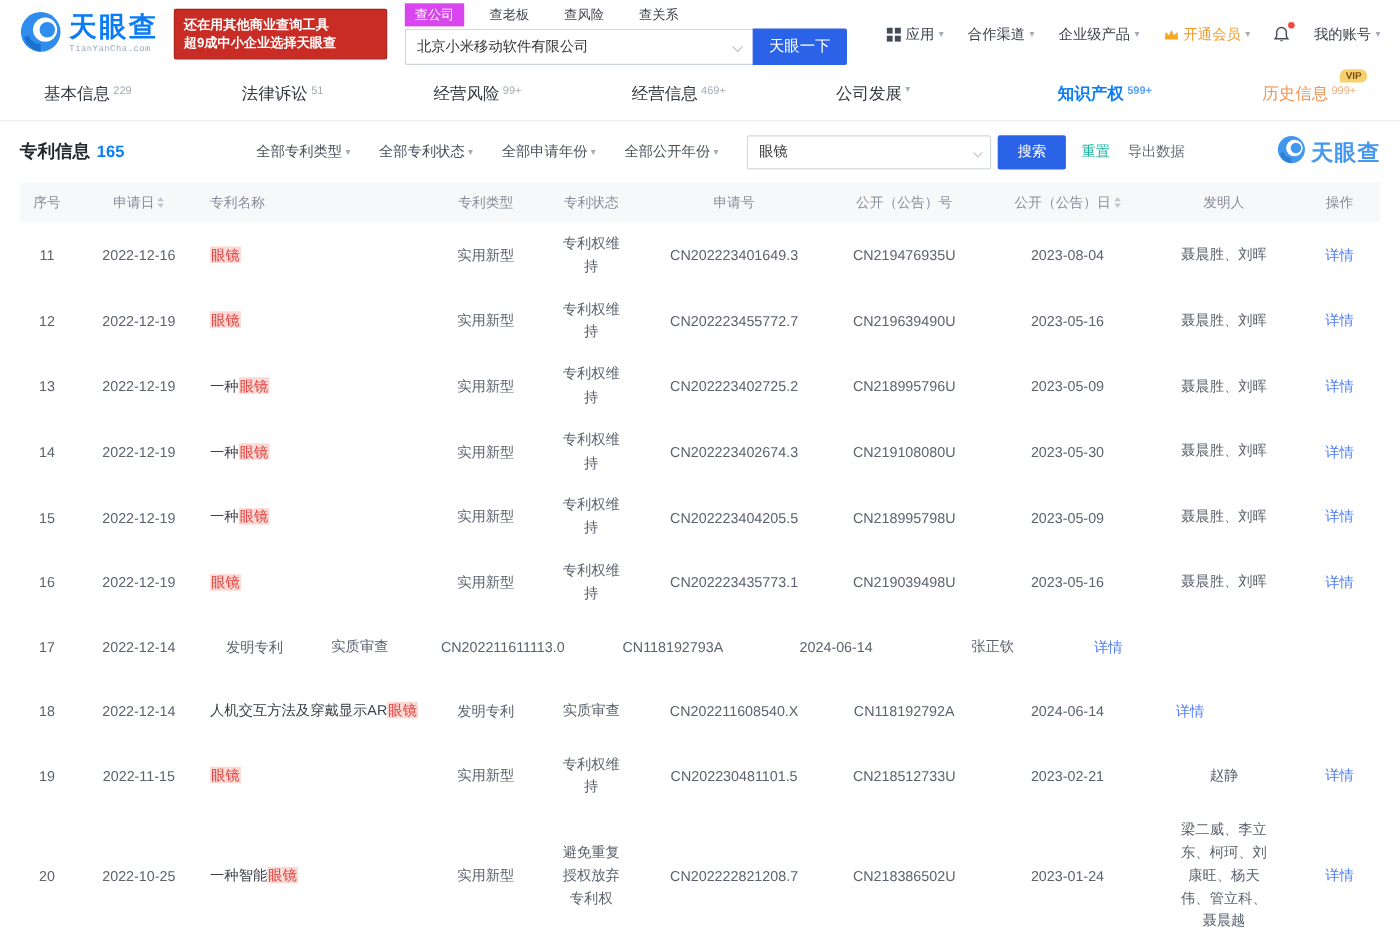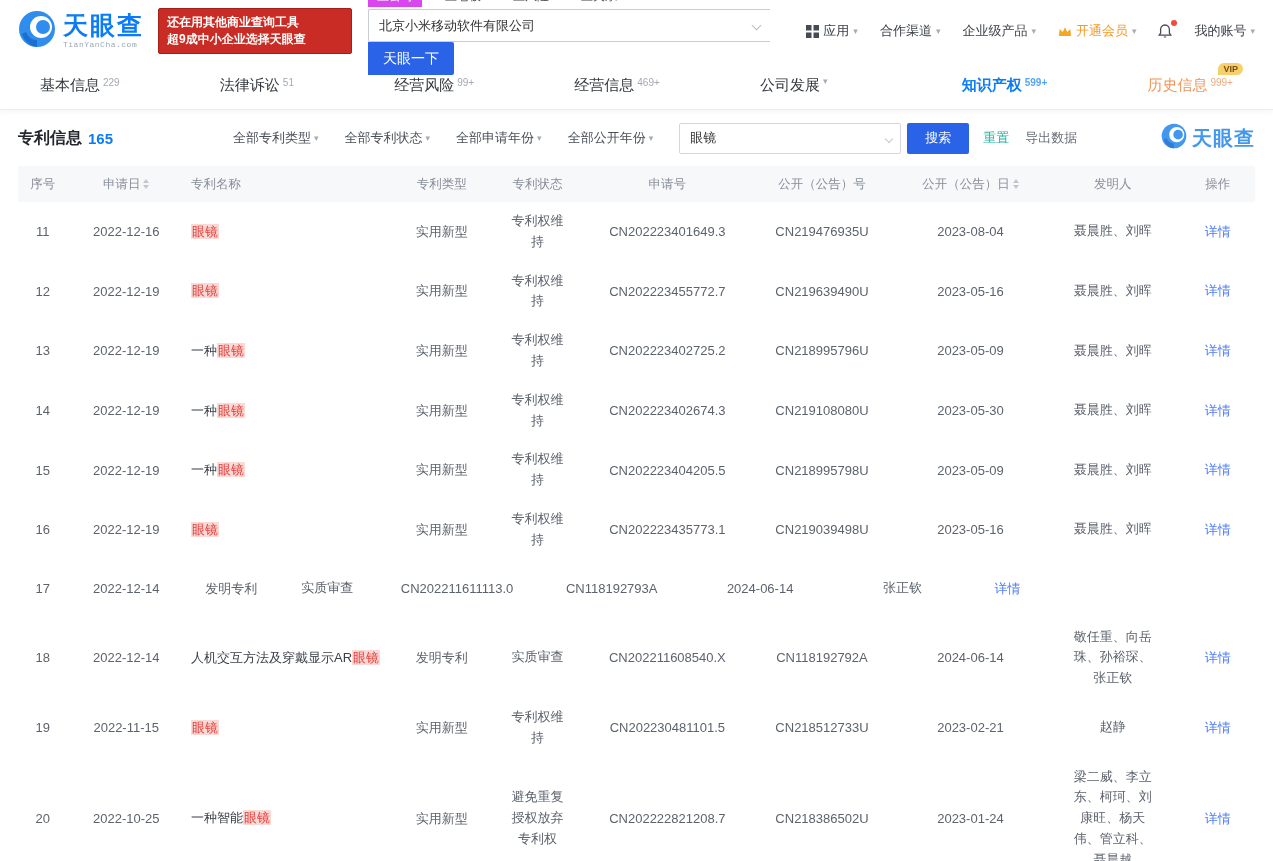--- a/index.html
+++ b/index.html
@@ -12,21 +12,21 @@
   .logo-text { display:flex; flex-direction:column; line-height:1; }
   .logo-cn { font-size:25px; font-weight:bold; color:#0b7cf8; letter-spacing:2px; }
   .logo-sub { font-size:8px; color:#9aa7b8; margin-top:3px; letter-spacing:.5px;font-family:Liberation Mono, monospace; }
   .ad-banner { margin-left:14px; width:194px; height:46px; background:#c92c24; border:1px solid #a51f18;
     border-radius:2px; color:#fff; font-size:12px; font-weight:bold; padding:5px 8px; line-height:1.45;
     white-space:nowrap; overflow:hidden; }
   .search-module { margin-left:16px; width:402px; }
   .search-tabs { display:flex; gap:14px; font-size:12px; color:#40454d; height:20px; align-items:flex-end; }
   .search-tab { padding:2px 9px; cursor:pointer; }
   .search-tab.active { background:#d946ef; color:#fff;text-align:right; }
-  .search-row { display:flex; margin-top:2px;flex-direction:column; }
+  .search-row { display:flex; margin-top:2px; }
   .search-input { flex:1; height:33px; border:1px solid #c9ced6; border-right:none; padding:0 26px 0 10px;
     font-size:13px; color:#333; outline:none; border-radius:2px 0 0 2px; font-family:inherit; }
   .search-input-wrap { position:relative; flex:1; display:flex; }
   .input-chev { position:absolute; right:10px; top:13px; width:7px; height:7px; border-right:1.5px solid #b9bfc9;
     border-bottom:1.5px solid #b9bfc9; transform:rotate(45deg); }
   .search-go { width:86px; height:33px; background:#2a63e8; color:#fff; border:none; font-size:14px;
     border-radius:0 2px 2px 0; cursor:pointer; font-family:inherit; }
   .top-nav { margin-left:auto; display:flex; align-items:center; gap:22px; font-size:13px; color:#3a3f47; }
   .nav-item { display:flex; align-items:center; gap:4px; cursor:pointer; white-space:nowrap; position:relative; }
   .nav-item.orange { color:#f59a23; }
@@ -428,23 +428,20 @@
         <div class="td c-name">
           <span><span>人机交互方法及穿戴显示AR</span><span class="hl">眼镜</span></span>
         </div>
         <div class="td c-type">发明专利</div>
         <div class="td c-status">
           <span>实质审查</span>
         </div>
         <div class="td c-app">CN202211608540.X</div>
         <div class="td c-pub">CN118192792A</div>
         <div class="td c-pdate">2024-06-14</div>
-        <div class="td c-inv">
-          <span>敬任重、向岳珠、孙裕琛、张正钦</span>
-        </div>
         <div class="td c-act">
           <span class="detail-link">详情</span>
         </div>
       </div>
       <div class="tr">
         <div class="td c-no">19</div>
         <div class="td c-date">2022-11-15</div>
         <div class="td c-name">
           <span><span class="hl">眼镜</span></span>
         </div>

